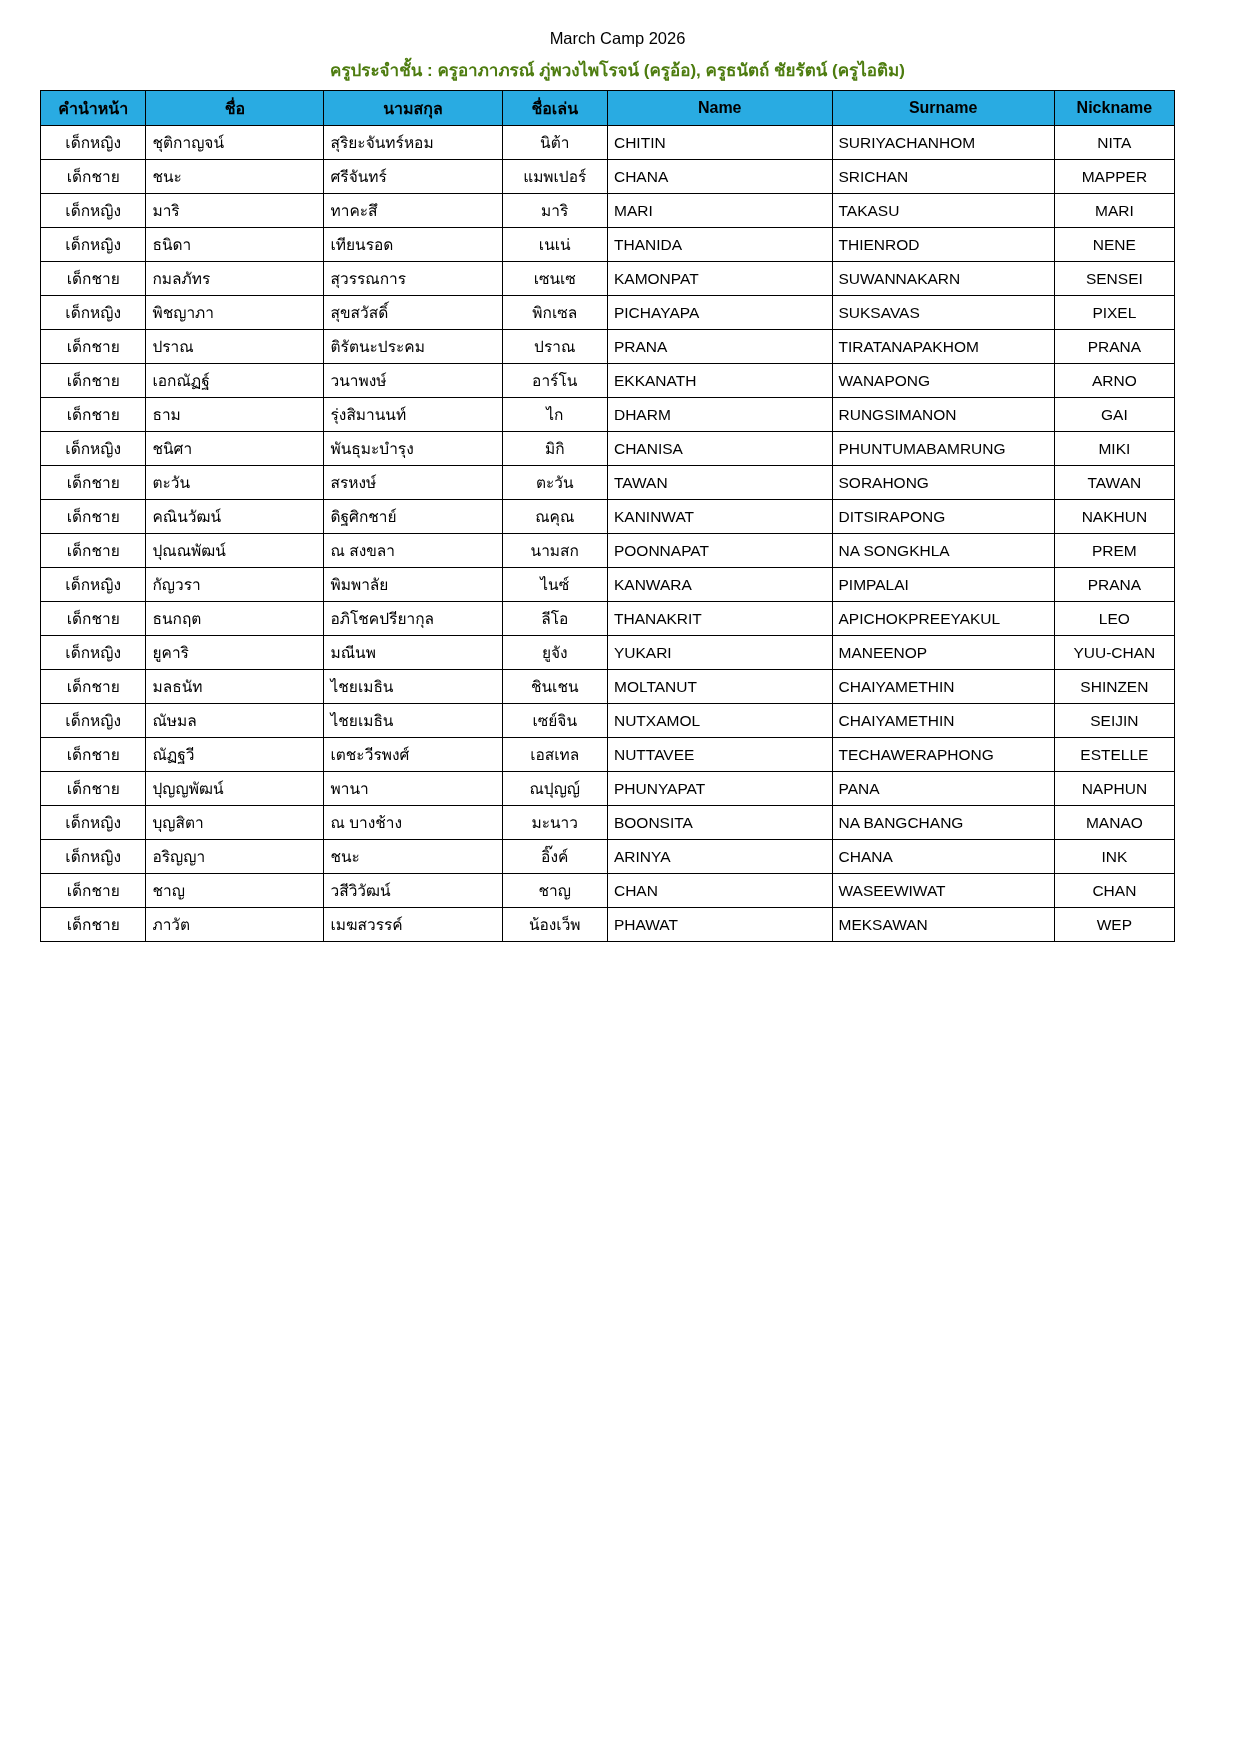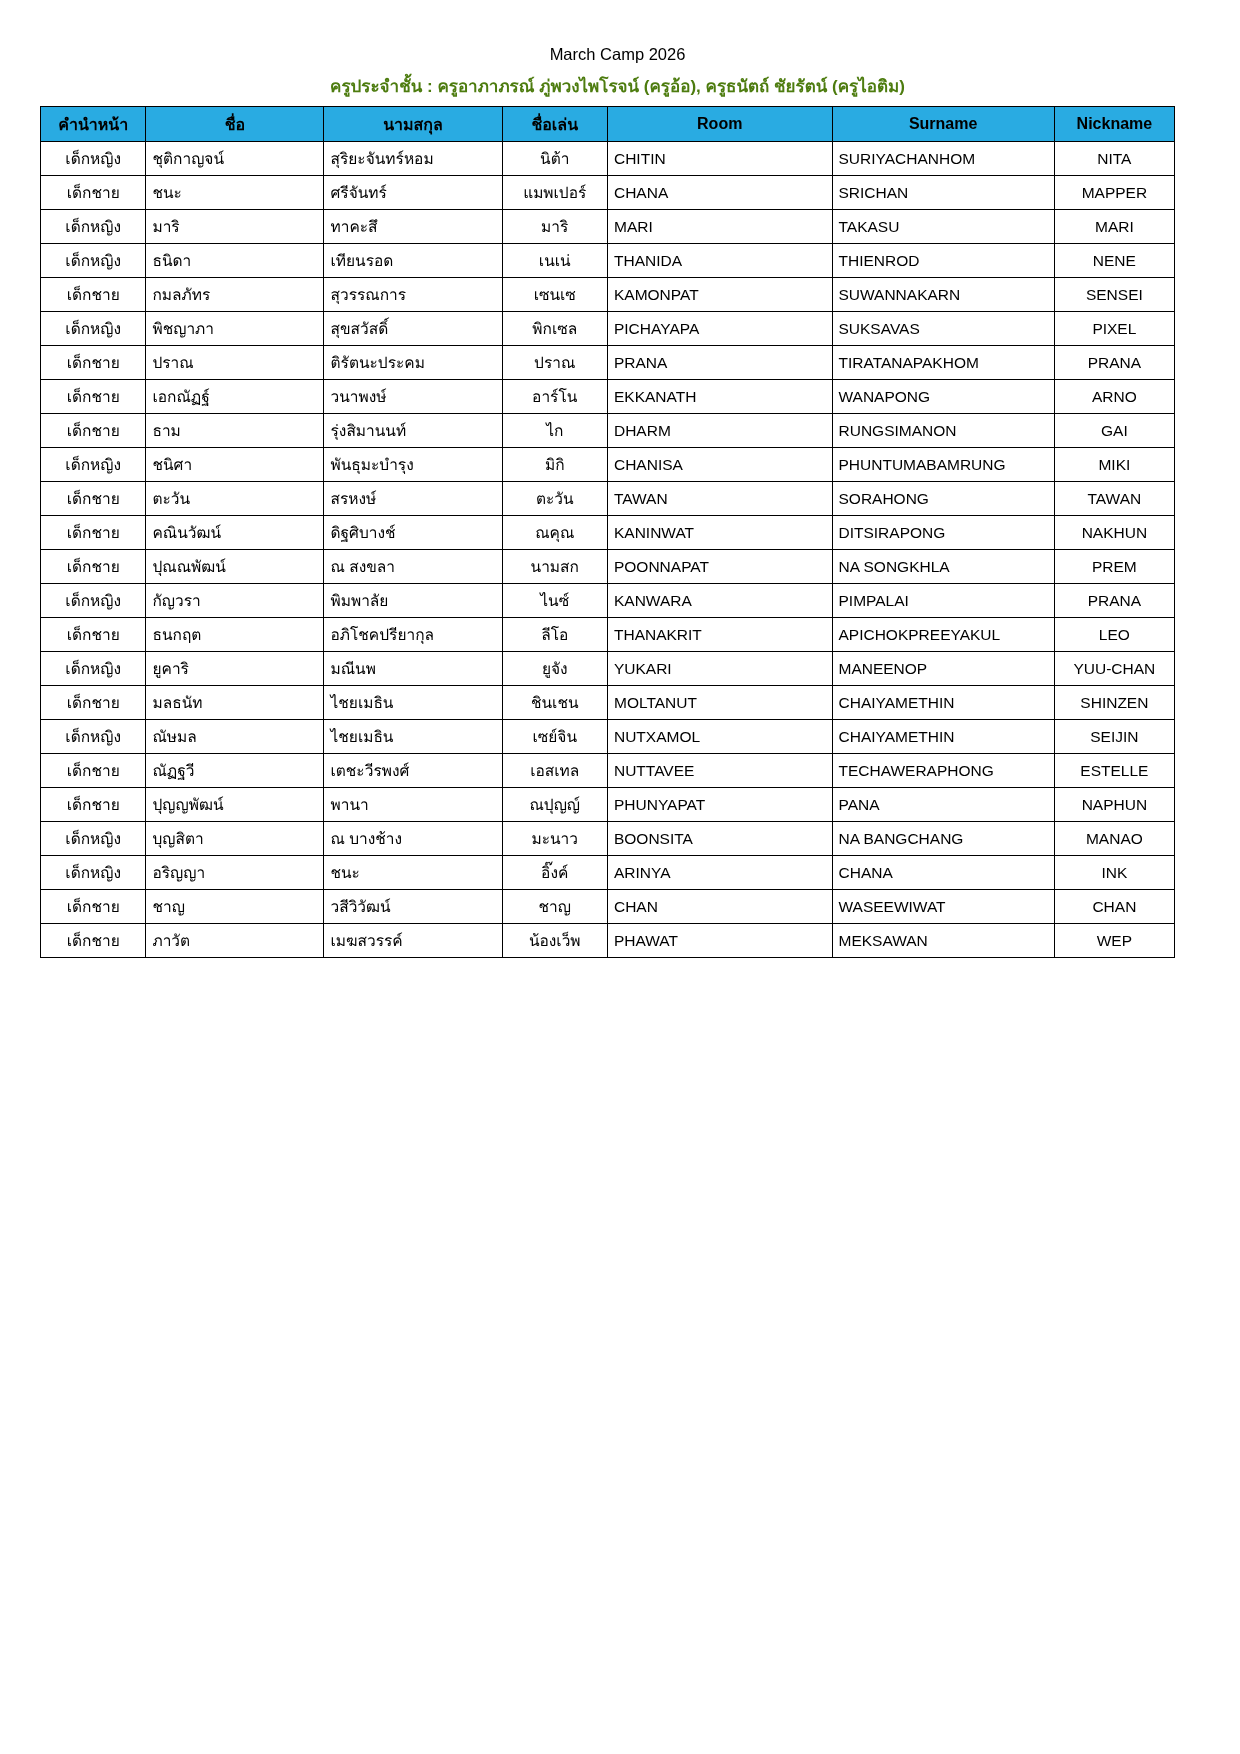--- a/index.html
+++ b/index.html
@@ -8,21 +8,21 @@
     width: 1240px;
     height: 1754px;
     font-family: "Liberation Sans", "DejaVu Sans", sans-serif;
     color: #000000;
     position: relative;
   }
   .page {
     width: 1240px;
     height: 1754px;
     background: #ffffff;
-    padding-top: 38px;
+    padding-top: 22px;
   }
   .titles {
     width: 1155px;
     margin: 0 45px 0 40px;
     text-align: center;
   }
   .title-line {
     font-size: 16.5px;
     font-weight: 500;
     line-height: 32px;
@@ -93,21 +93,21 @@
           <col class="w4">
           <col class="w5">
           <col class="w6">
       </colgroup>
       <thead>
         <tr>
           <th>คำนำหน้า</th>
           <th>ชื่อ</th>
           <th>นามสกุล</th>
           <th>ชื่อเล่น</th>
-          <th>Room</th>
+          <th>Name</th>
           <th>Surname</th>
           <th>Nickname</th>
         </tr>
       </thead>
       <tbody>
           <tr>
             <td class="c">เด็กหญิง</td>
             <td class="l">ชุติกาญจน์</td>
             <td class="l">สุริยะจันทร์หอม</td>
             <td class="c">นิต้า</td>
@@ -201,21 +201,21 @@
             <td class="l">ตะวัน</td>
             <td class="l">สรหงษ์</td>
             <td class="c">ตะวัน</td>
             <td class="l">TAWAN</td>
             <td class="l">SORAHONG</td>
             <td class="c">TAWAN</td>
           </tr>
           <tr>
             <td class="c">เด็กชาย</td>
             <td class="l">คณินวัฒน์</td>
-            <td class="l">ดิฐศิบางช์</td>
+            <td class="l">ดิฐศิกชาย์</td>
             <td class="c">ณคุณ</td>
             <td class="l">KANINWAT</td>
             <td class="l">DITSIRAPONG</td>
             <td class="c">NAKHUN</td>
           </tr>
           <tr>
             <td class="c">เด็กชาย</td>
             <td class="l">ปุณณพัฒน์</td>
             <td class="l">ณ สงขลา</td>
             <td class="c">นามสก</td>

